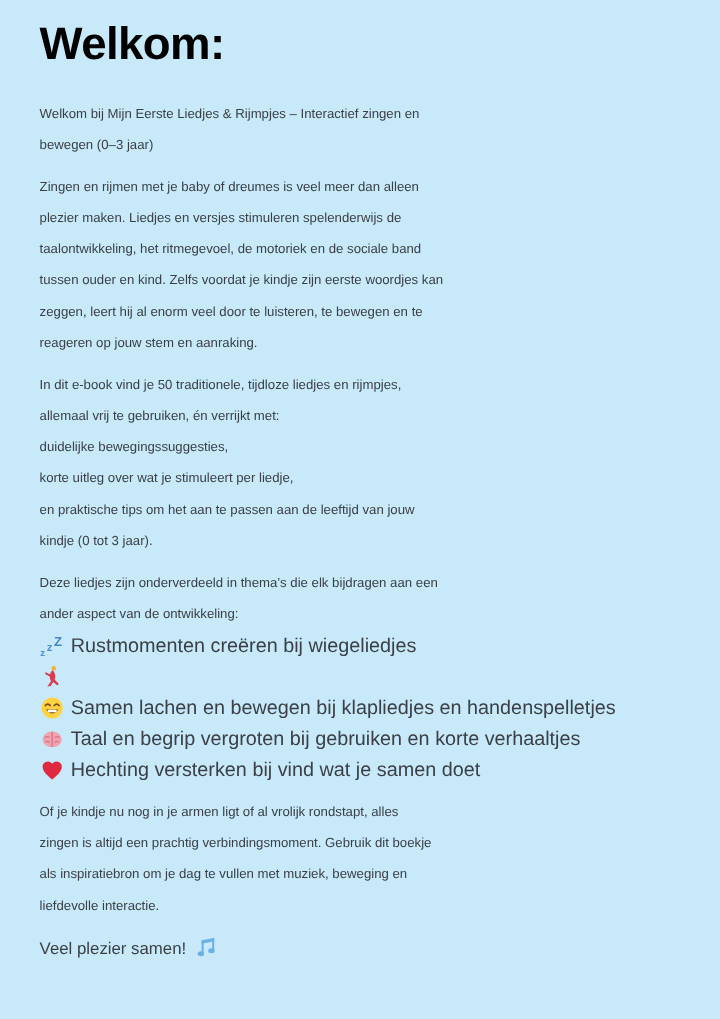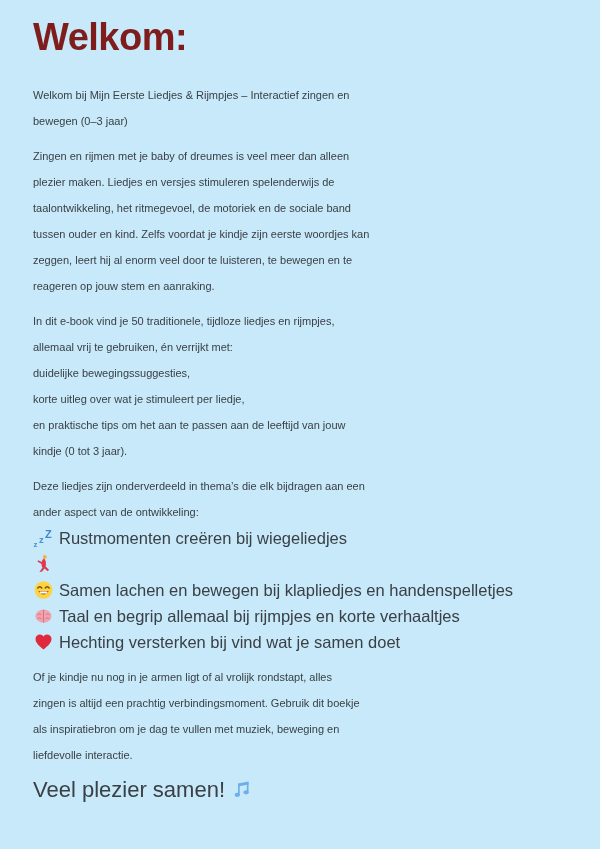--- a/index.html
+++ b/index.html
@@ -16,21 +16,21 @@
     width: 600px;
     height: 849px;
     padding: 14px 33px 0 33px;
   }
   h1.title {
     margin: 0 0 22px 0;
     font-size: 38px;
     line-height: 46px;
     font-weight: 700;
     letter-spacing: -0.5px;
-    color: #7f1d1d;
+    color: #000000;
   }
   p.body-par {
     margin: 0 0 9px 0;
     font-size: 11px;
     line-height: 26px;
     color: #3a4046;
     white-space: pre-line;
   }
   .themes {
     margin: 0 0 9px 0;
@@ -51,21 +51,21 @@
     margin-right: 5px;
     flex: 0 0 auto;
     display: inline-flex;
     align-items: center;
     justify-content: center;
   }
   .closing {
     display: flex;
     align-items: center;
     height: 26px;
-    font-size: 22px;
+    font-size: 14px;
     color: #3a4046;
     margin: 0;
   }
   .closing .icon {
     margin-left: 6px;
     display: inline-flex;
     align-items: center;
   }
   svg { display: block; }
 </style>
@@ -136,21 +136,21 @@
       <span class="icon">
         <svg width="21" height="20" viewBox="0 0 21 20">
           <ellipse cx="10.5" cy="10.2" rx="8" ry="6.6" fill="#f0a3b0"></ellipse>
           <path d="M10.5 3.8 L10.5 16.6" stroke="#d87486" stroke-width="1.1" fill="none"></path>
           <path d="M4.4 9 Q6.2 6.8 8.2 8.6" stroke="#d87486" stroke-width="1" fill="none"></path>
           <path d="M4.8 12.6 Q6.8 11 8.4 12.8" stroke="#d87486" stroke-width="1" fill="none"></path>
           <path d="M12.8 8.6 Q14.8 6.8 16.6 9" stroke="#d87486" stroke-width="1" fill="none"></path>
           <path d="M12.6 12.8 Q14.2 11 16.2 12.6" stroke="#d87486" stroke-width="1" fill="none"></path>
         </svg>
       </span>
-      <span>Taal en begrip allemaal bij rijmpjes en korte verhaaltjes</span>
+      <span>Taal en begrip vergroten bij gebruiken en korte verhaaltjes</span>
     </div>
 
     <div class="theme-line">
       <span class="icon">
         <svg width="21" height="20" viewBox="0 0 21 20">
           <path d="M10.5 17.5 C4.5 13 2.5 10 2.5 6.8 C2.5 4.2 4.7 2.5 7 2.5
                    C8.5 2.5 9.8 3.3 10.5 4.5 C11.2 3.3 12.5 2.5 14 2.5
                    C16.3 2.5 18.5 4.2 18.5 6.8 C18.5 10 16.5 13 10.5 17.5 Z" fill="#e0293e"></path>
         </svg>
       </span>

